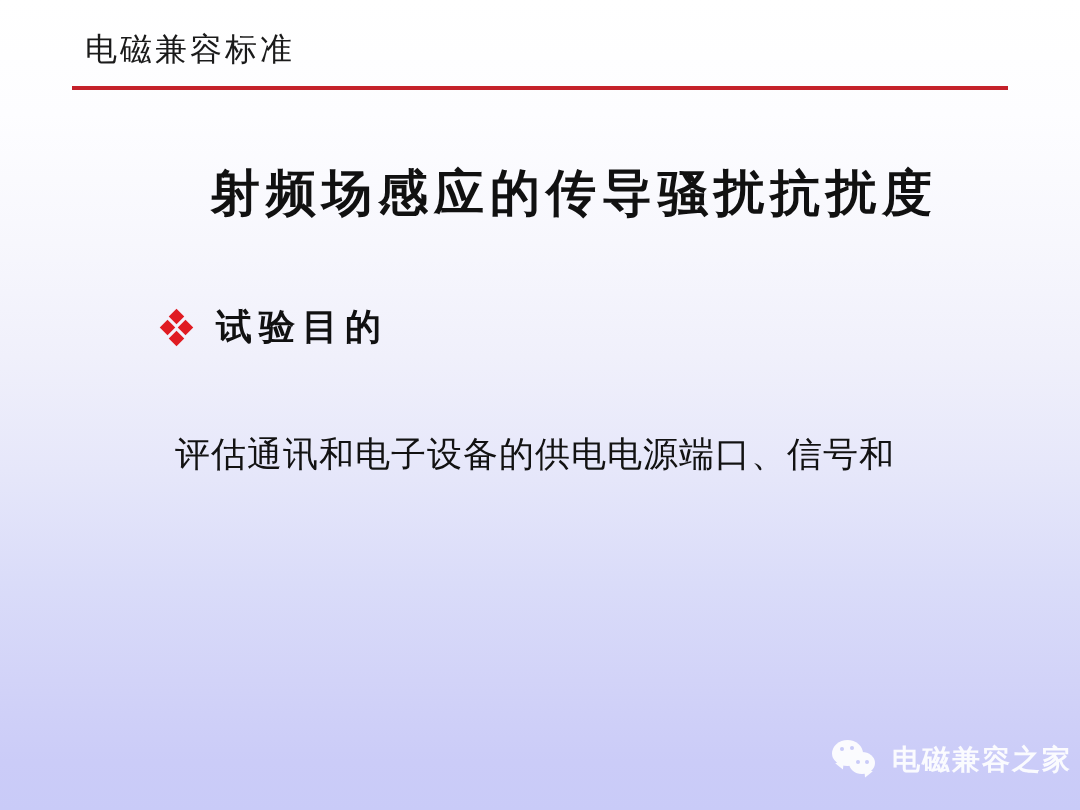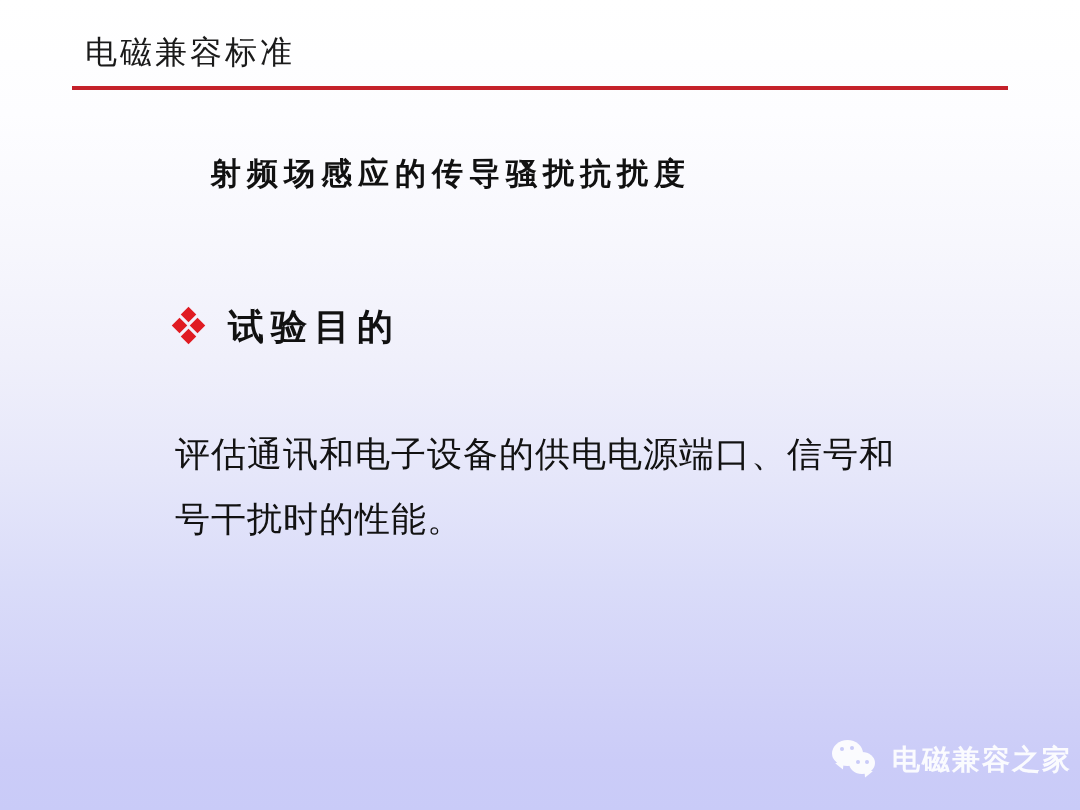--- a/index.html
+++ b/index.html
@@ -36,58 +36,58 @@
     position: absolute;
     left: 0;
     top: 0;
     width: 1080px;
     height: 96px;
   }
   #header-title {
     position: absolute;
     left: 85px;
     top: 34px;
-    font-family: Liberation Serif, serif;
+    font-family: Liberation Mono, monospace;
     font-size: 32px;
     line-height: 36px;
     font-weight: 400;
     color: #1a1a1a;
     letter-spacing: 3px;
     white-space: nowrap;
   }
   #header-rule {
     position: absolute;
     left: 72px;
     top: 86px;
     width: 936px;
     height: 4px;
     background: #c4212a;
   }
 
   
   #slide-title {
     position: absolute;
     left: 210px;
-    top: 144px;
-    font-family: "DejaVu Serif", serif;
-    font-size: 31px;
+    top: 164px;
+    font-family: "DejaVu Serif", serif;
+    font-size: 50px;
     line-height: 58px;
     font-weight: 700;
     color: #111111;
     letter-spacing: 6px;
     white-space: nowrap;
   }
 
   
   #bullet-row {
     position: absolute;
-    left: 172px;
+    left: 160px;
     top: 304px;
     display: flex;
-    align-items: flex-start;
+    align-items: center;
   }
   #bullet-marker {
     width: 34px;
     height: 40px;
     position: relative;
     flex: 0 0 auto;
   }
   #bullet-marker .dia {
     position: absolute;
     width: 11px;
@@ -225,21 +225,20 @@
       <span class="dia top"></span>
       <span class="dia left"></span>
       <span class="dia right"></span>
       <span class="dia bottom"></span>
     </div>
     <div id="bullet-label">试验目的</div>
   </div>
 
   <div id="body-text">
     <div class="bline">评估通讯和电子设备的供电电源端口、信号和</div>
-    <div class="bline">号干扰时的性能。</div>
   </div>
 
   <div id="watermark">
     <div id="wechat-icon">
       <span class="bubble-big"></span>
       <span class="bubble-small"></span>
       <span class="eye b1"></span>
       <span class="eye b2"></span>
       <span class="eye s1"></span>
       <span class="eye s2"></span>

